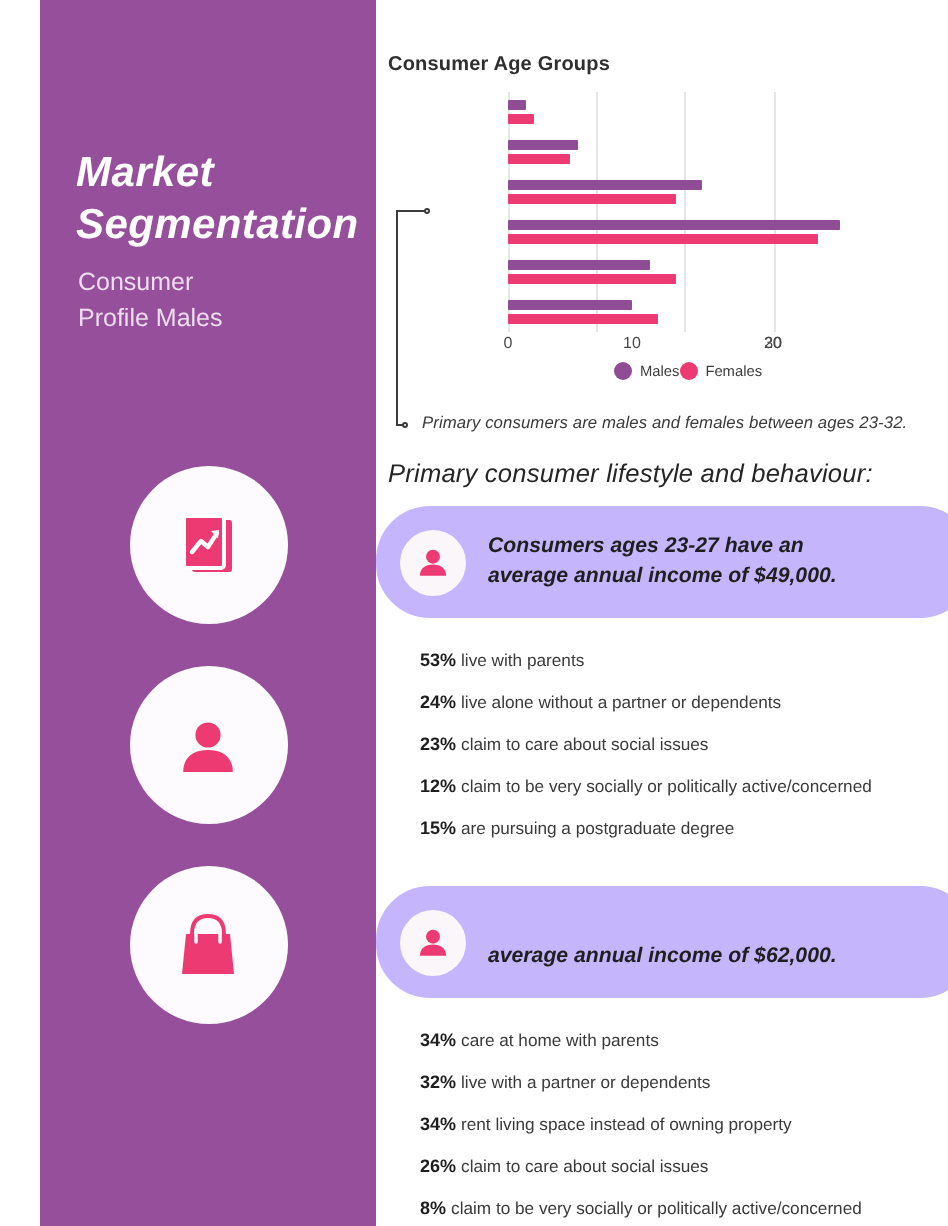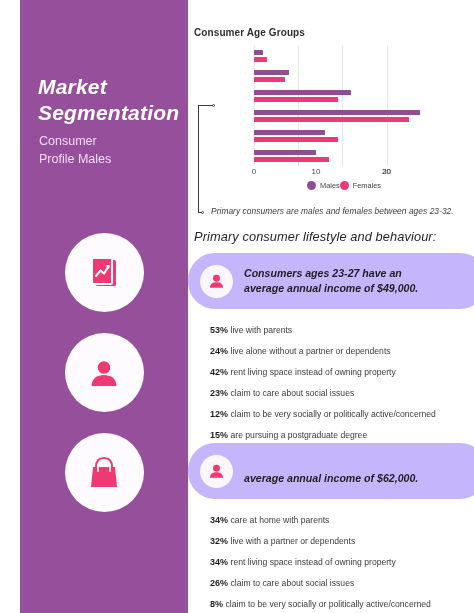--- a/index.html
+++ b/index.html
@@ -402,21 +402,20 @@
               <svg width="19" height="19" viewBox="0 0 36 36">
                 <circle cx="18" cy="12" r="6.6" fill="#ee3a72"></circle>
                 <path d="M5.6 30 C5.6 22.6 11.1 19.4 18 19.4 C24.9 19.4 30.4 22.6 30.4 30 Z" fill="#ee3a72"></path>
               </svg>
             </div>
             <div class="block-title"><span>Consumers ages 23-27 have an</span><br><span>average annual income of $49,000.</span></div>
           </div>
           <div class="stat-list">
             <div class="stat-row"><span class="stat-pct">53%</span><span class="stat-sep"></span><span>live with parents</span></div>
             <div class="stat-row"><span class="stat-pct">24%</span><span class="stat-sep"></span><span>live alone without a partner or dependents</span></div>
-            <div class="stat-row"><span class="stat-pct">42%</span><span class="stat-sep"></span><span>rent living space instead of owning property</span></div>
             <div class="stat-row"><span class="stat-pct">23%</span><span class="stat-sep"></span><span>claim to care about social issues</span></div>
             <div class="stat-row"><span class="stat-pct">12%</span><span class="stat-sep"></span><span>claim to be very socially or politically active/concerned</span></div>
             <div class="stat-row"><span class="stat-pct">15%</span><span class="stat-sep"></span><span>are pursuing a postgraduate degree</span></div>
           </div>
         </div>
         <div class="block" style="top: 443px;">
           <div class="block-header">
             <div class="avatar">
               <svg width="19" height="19" viewBox="0 0 36 36">
                 <circle cx="18" cy="12" r="6.6" fill="#ee3a72"></circle>

